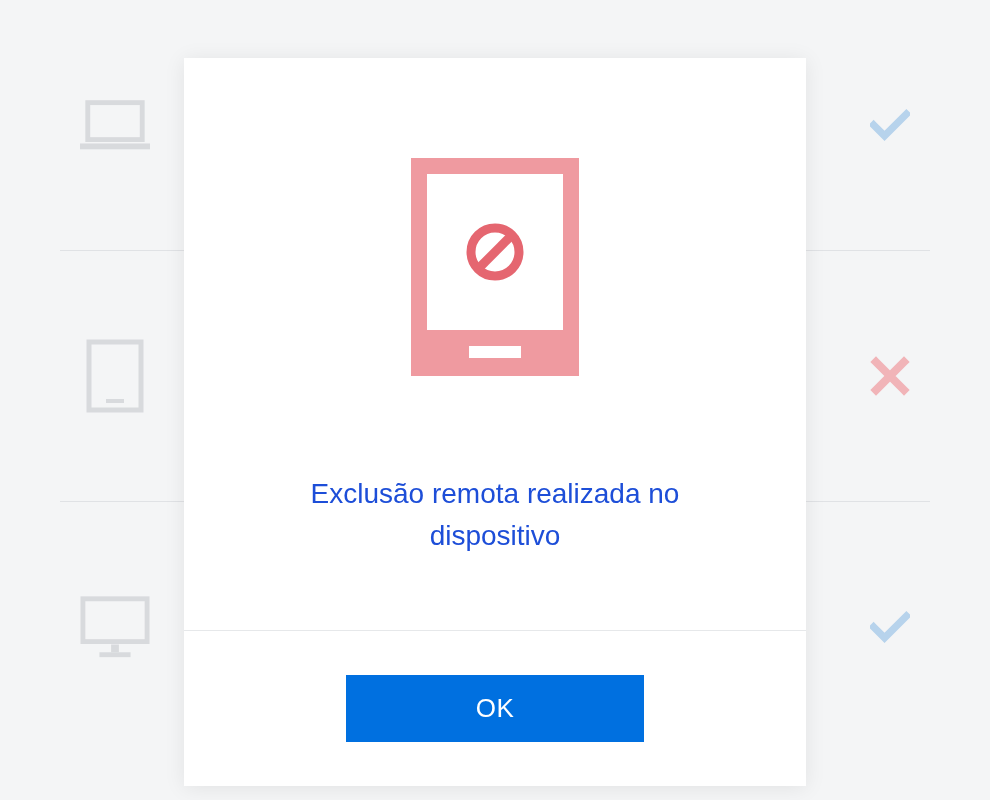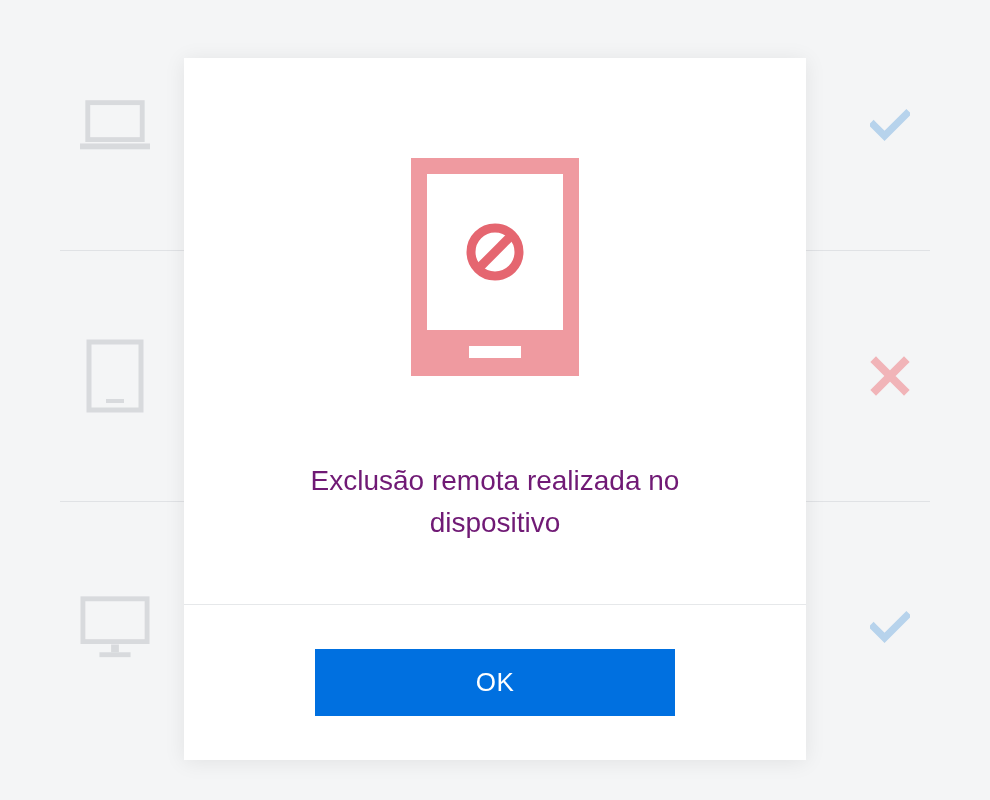--- a/index.html
+++ b/index.html
@@ -63,38 +63,38 @@
       padding: 100px 40px 60px 40px;
       text-align: center;
       border-bottom: 1px solid #e6e8ea;
     }
     .modal-icon {
       display: inline-block;
       margin-bottom: 80px;
     }
     .modal-message {
       font-size: 28px;
-      color: #701a75;
+      color: #1d4ed8;
       line-height: 1.5;
       font-weight: 400;
       max-width: 420px;
-      margin: 0 auto;
+      margin: 13px auto;
     }
     .modal-footer {
       padding: 44px 0;
       text-align: center;
     }
     .ok-button {
       background: #0070e0;
       color: #ffffff;
       border: none;
       font-size: 26px;
       font-weight: 400;
       padding: 18px 0;
-      width: 360px;
+      width: 298px;
       cursor: pointer;
       letter-spacing: 0.5px;
     }
   </style>
 </head>
 <body>
 
 <div class="device-list">
   <div class="device-row">
     <span class="device-icon">

